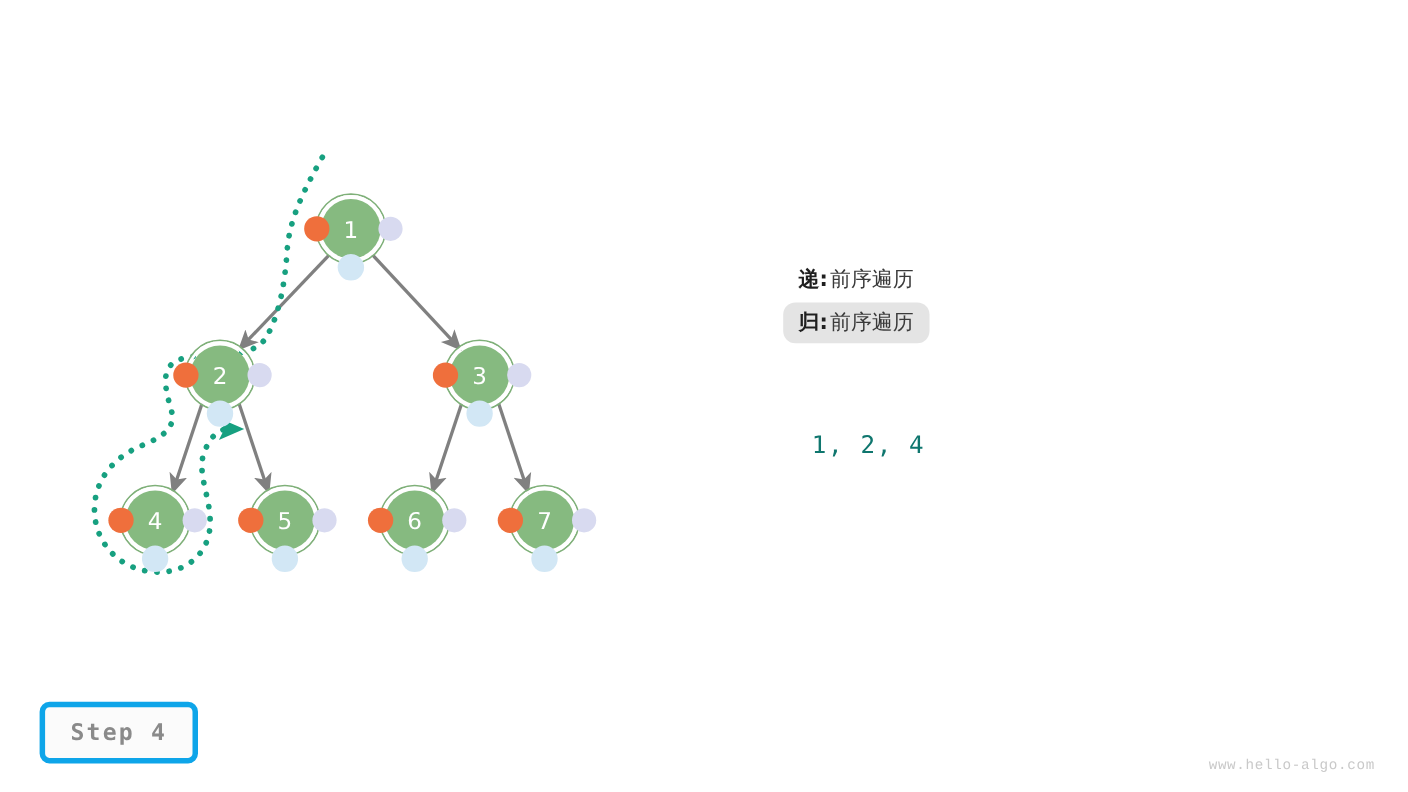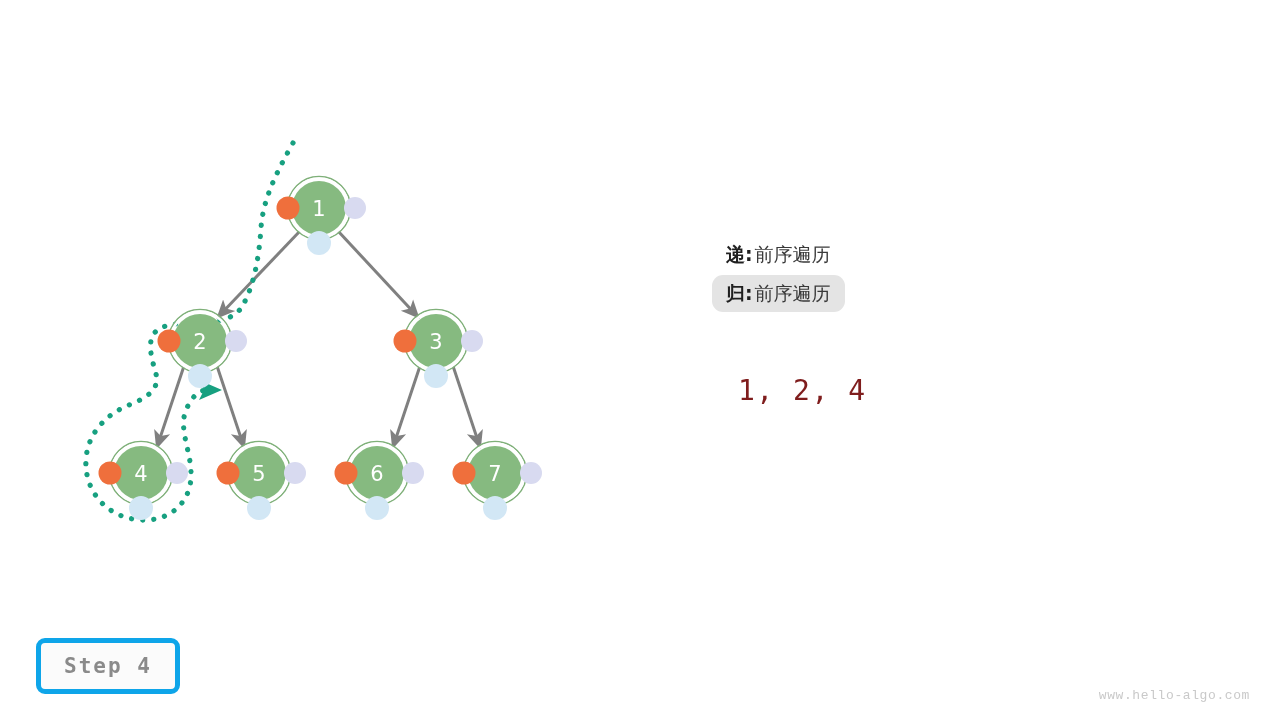--- a/index.html
+++ b/index.html
@@ -92,24 +92,24 @@
   .trav-dot {
     display: inline-block;
     width: 15px;
     height: 15px;
     border-radius: 50%;
     background: #ef6f3c;
     margin: 0 7px;
     vertical-align: middle;
   }
   #traversal-seq {
-    margin-top: 12px;
+    margin-top: 31px;
     font-family: "DejaVu Sans Mono", "Liberation Mono", monospace;
-    font-size: 28px;
-    color: #7f1d1d;
+    font-size: 22px;
+    color: #0f766e;
     letter-spacing: 1.5px;
     padding-left: 12px;
   }
   
   #step-badge {
     position: absolute;
     left: 36px;
     top: 638px;
     width: 144px;
     height: 56px;

